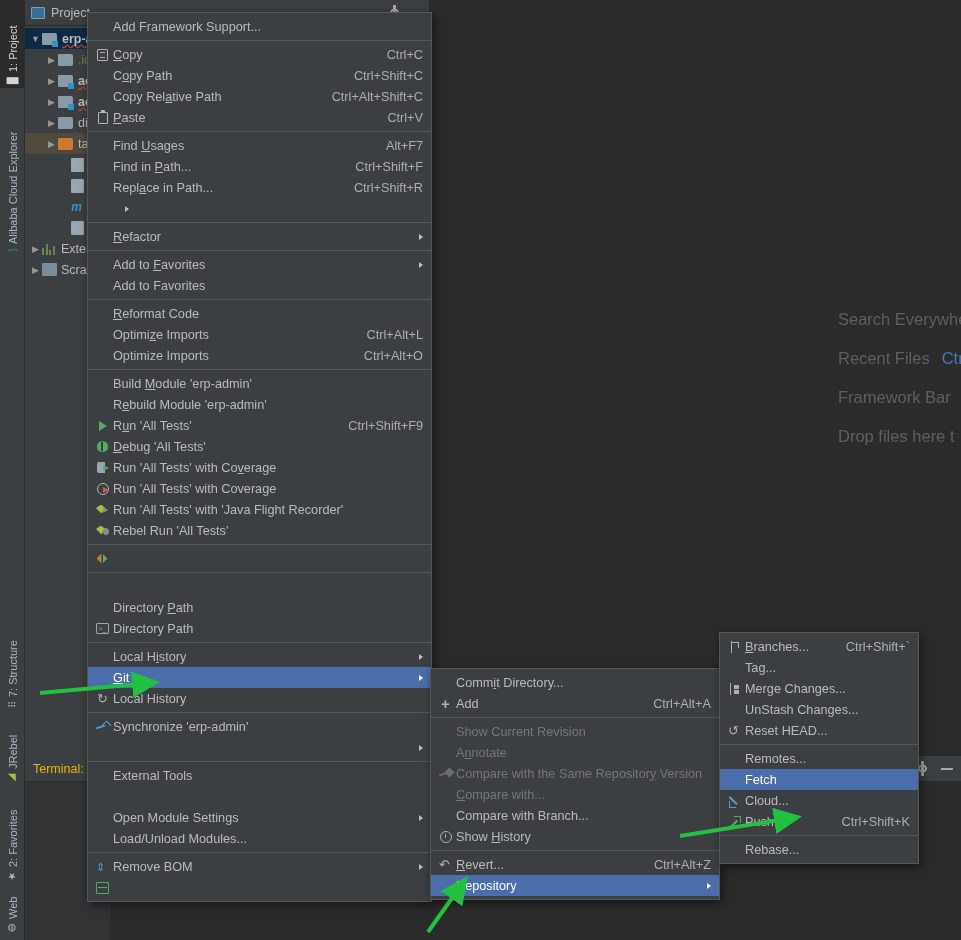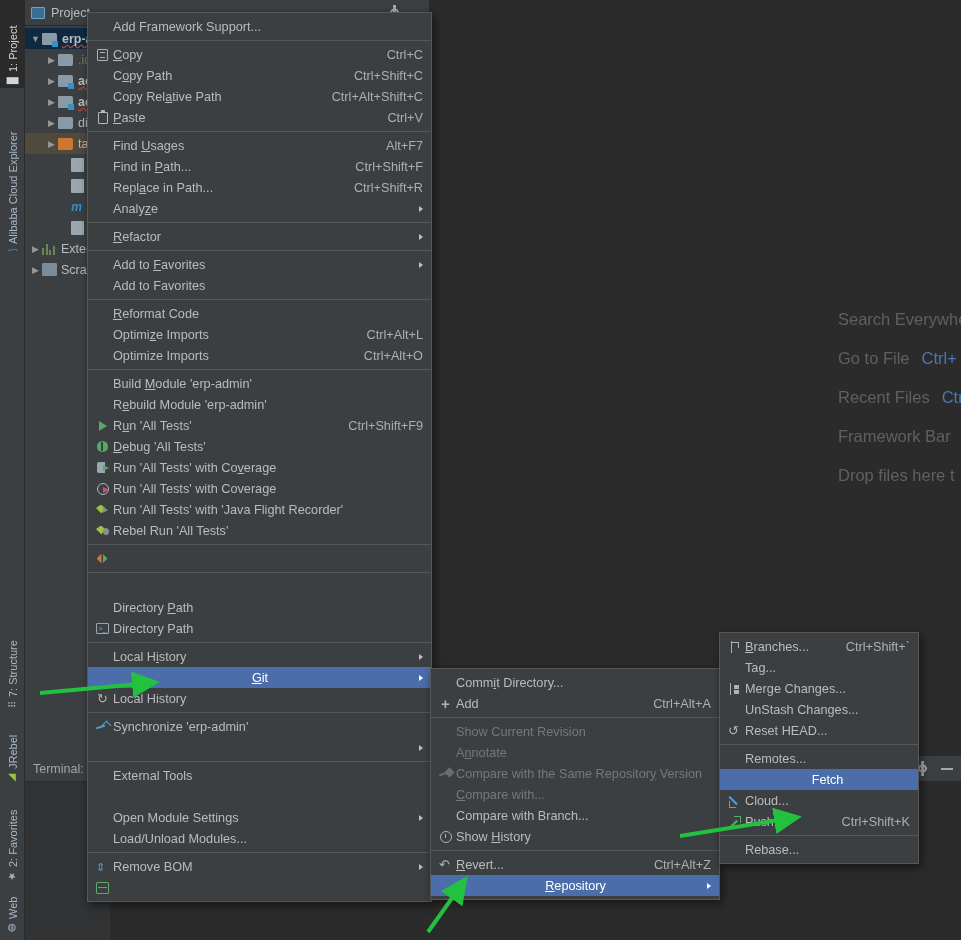--- a/index.html
+++ b/index.html
@@ -100,42 +100,42 @@
 
   
   #terminal-panel{
     position:absolute; left:25px; top:756px; width:936px; height:184px;
     background:#3c3f41;
   }
   #terminal-header{
     height:26px; display:flex; align-items:center; padding:0 8px;
     border-bottom:1px solid #2b2b2b; background:#3c3f41;
   }
-  #terminal-header .ttl{ font-size:12.5px; color:#a3a3a3; }
+  #terminal-header .ttl{ font-size:12.5px; color:#eab308; }
   #terminal-header .hdr-right{ margin-left:auto; display:flex; gap:12px; align-items:center; }
   #terminal-body{
     position:absolute; left:0; top:26px; width:936px; height:158px; background:#2b2b2b;
   }
   #terminal-body .dark{ position:absolute; left:0;top:0;width:85px;height:158px;background:#313335; }
   #terminal-body .dark2{ position:absolute; left:85px;top:0;width:851px;height:158px;background:#2b2b2b; }
 
   
   .menu{
     position:absolute; background:#3c3f41;
     border:1px solid #555759;
     box-shadow:2px 3px 9px rgba(0,0,0,.55);
     padding:3px 0; z-index:40;
     font-size:12.7px;
   }
   .mi{
     height:21px; display:flex; align-items:center;
     padding:0 8px 0 4px; white-space:nowrap; color:#bbbbbb;
     position:relative;
   }
-  .mi.hl{ background:#4b6eab; color:#ffffff;text-align:center; }
+  .mi.hl{ background:#4b6eab; color:#ffffff; }
   .mi.dis{ color:#777777; }
   .mi .ic{ width:21px; flex:none; display:flex; align-items:center; justify-content:center; }
   .mi .tx{ flex:1 1 auto; }
   .mi .tx u{ text-decoration:underline; }
   .mi .sc{ margin-left:26px; color:#aeaeae; }
   .mi .ar{
     margin-left:12px; width:0;height:0;flex:none;
     border-left:4.5px solid #c0c0c0; border-top:3.5px solid transparent; border-bottom:3.5px solid transparent;
   }
   .mi.hl .ar{ border-left-color:#fff; }
@@ -312,24 +312,20 @@
   </div>
 </div>
 
 <div id="editor">
   <div id="editor-watermark">
     <div class="wm-row">
       <span>Search Everywhere</span>
       <span class="k"></span>
     </div>
     <div class="wm-row">
-      <span>Go to File</span>
-      <span class="k">Ctrl+</span>
-    </div>
-    <div class="wm-row">
       <span>Recent Files</span>
       <span class="k">Ctr</span>
     </div>
     <div class="wm-row">
       <span>Framework Bar</span>
       <span class="k"></span>
     </div>
     <div class="wm-row">
       <span>Drop files here t</span>
       <span class="k"></span>
@@ -397,21 +393,20 @@
     <span class="tx">Find in <u>P</u>ath...</span>
     <span class="sc">Ctrl+Shift+F</span>
   </div>
   <div class="mi">
     <span class="ic"></span>
     <span class="tx">Repl<u>a</u>ce in Path...</span>
     <span class="sc">Ctrl+Shift+R</span>
   </div>
   <div class="mi">
     <span class="ic"></span>
-    <span class="tx">Analy<u>z</u>e</span>
     <span class="ar"></span>
   </div>
 
   <div class="sep"></div>
 
   <div class="mi">
     <span class="ic"></span>
     <span class="tx"><u>R</u>efactor</span>
     <span class="ar"></span>
   </div>

